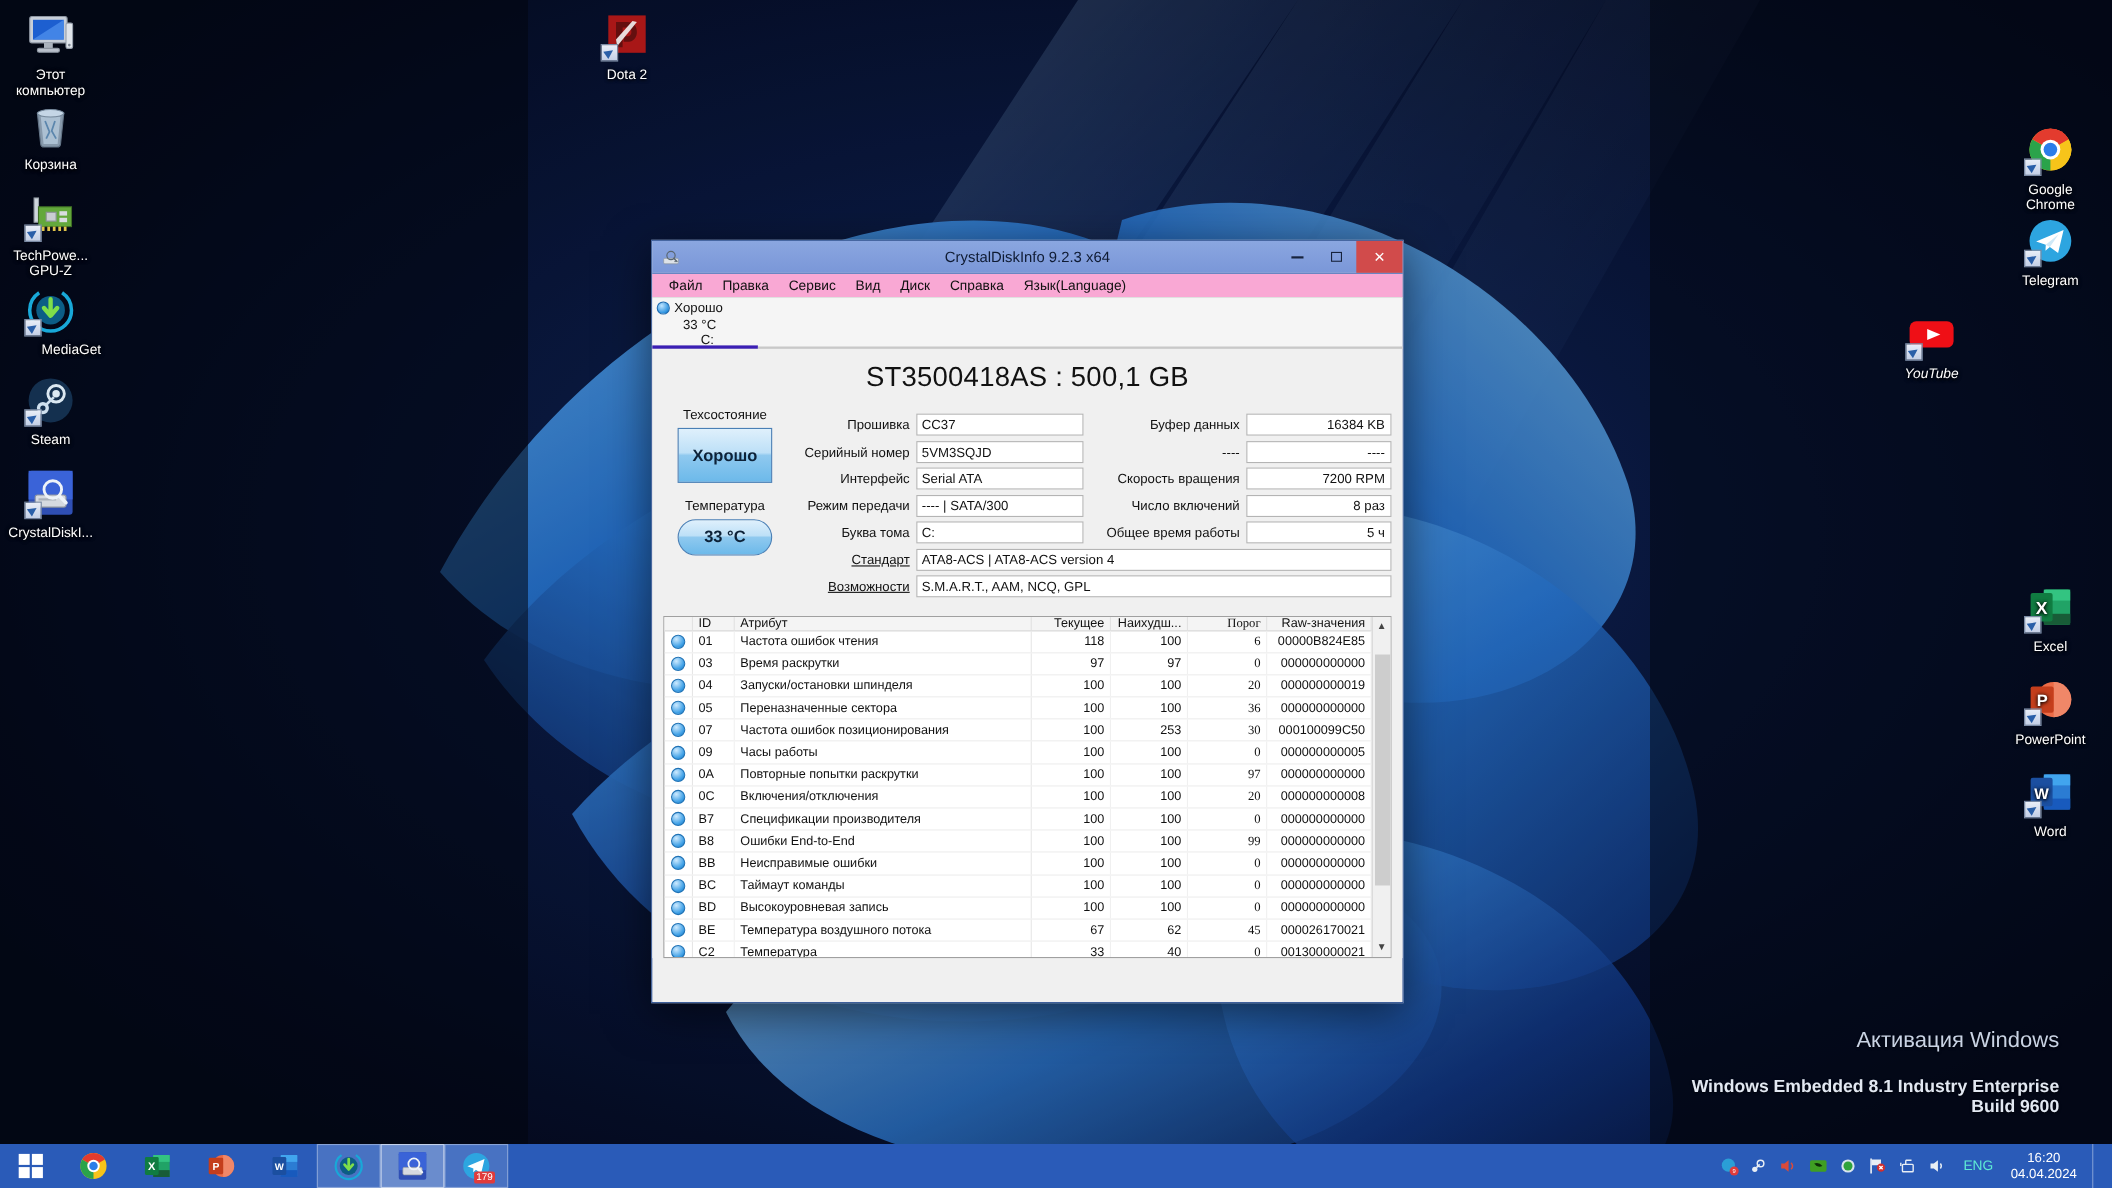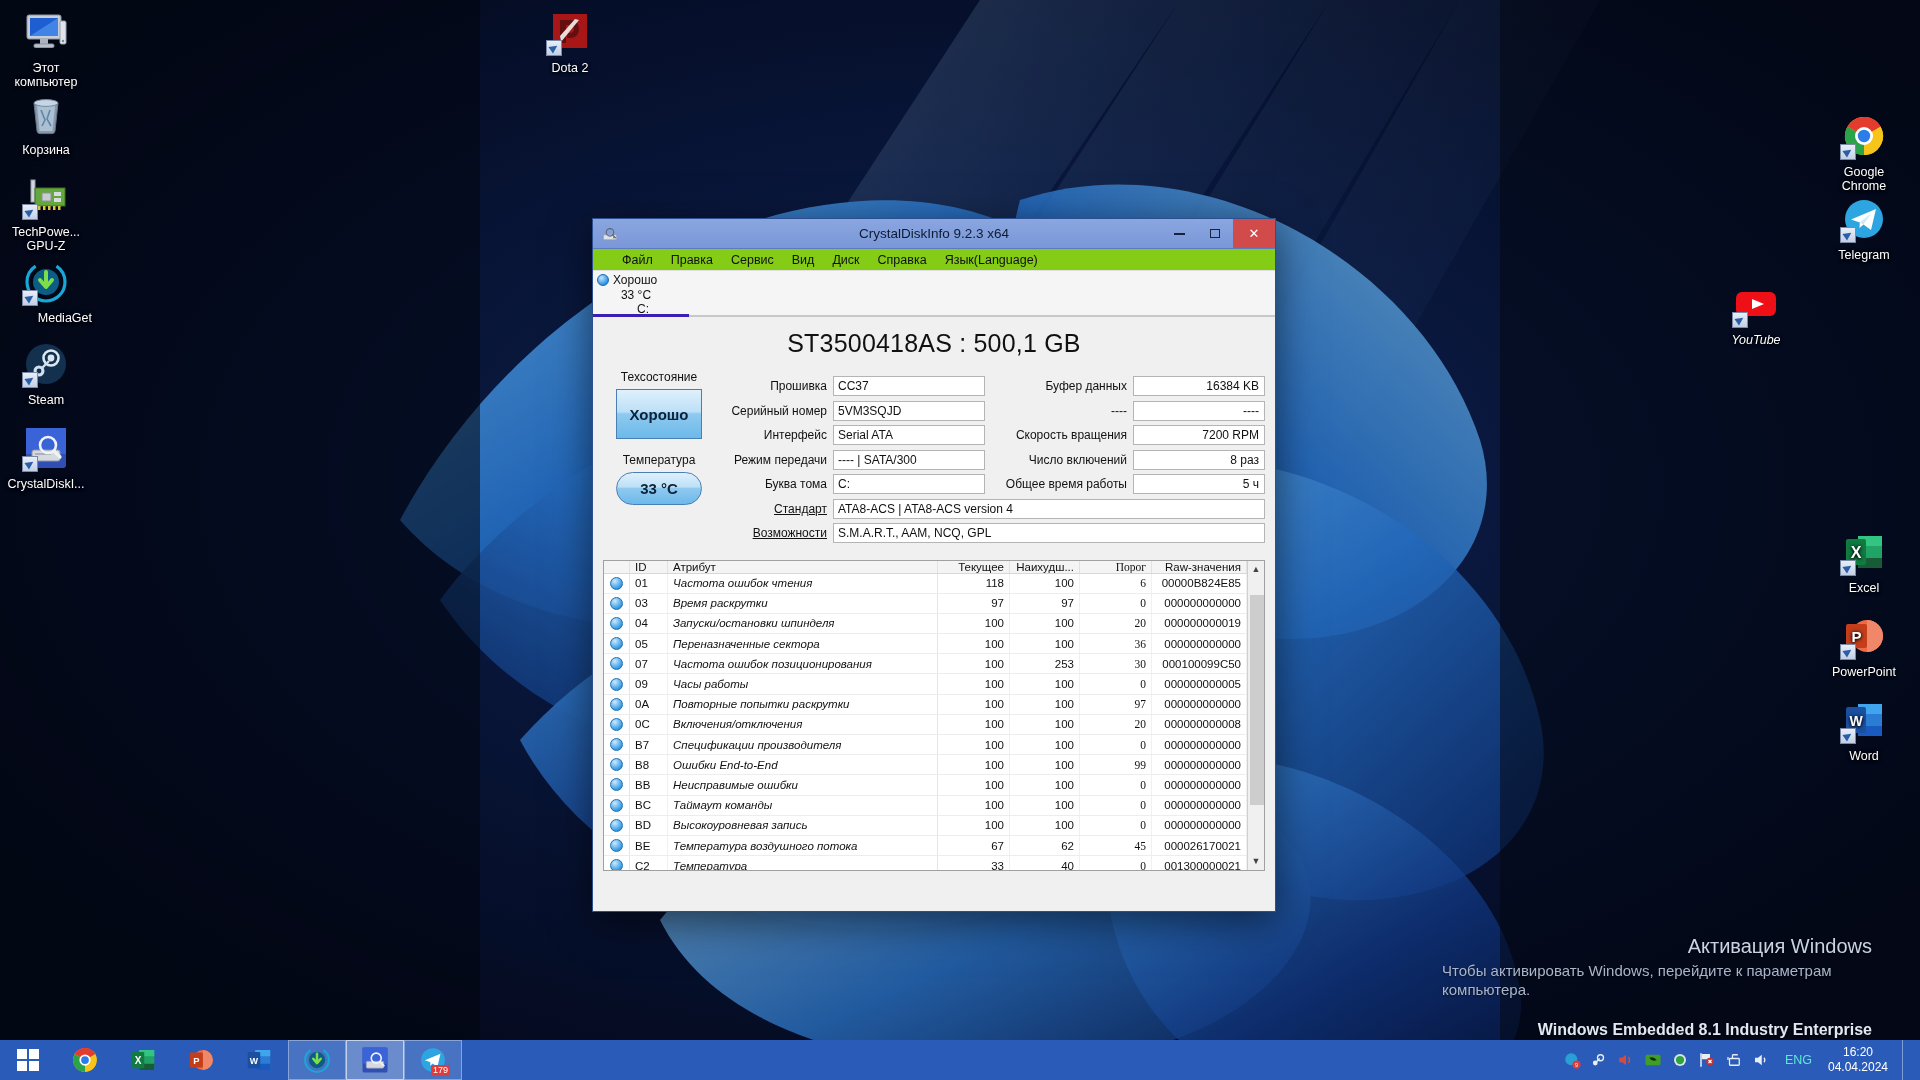--- a/index.html
+++ b/index.html
@@ -97,24 +97,24 @@
     width: 36px; height: 100%;
     display: flex; align-items: center; justify-content: center;
     color: #17233d; font-size: 13px;
   }
   .winbtn.close { background: #d14b4b; color: #fff; width: 42px; }
   .winbtn .bar { width: 11px; height: 2px; background: #17233d; }
   .winbtn .sq { width: 10px; height: 9px; border: 1.5px solid #17233d; }
 
   #cdi-menubar {
     height: 22px;
-    background: #84cc16;
+    background: #f9a8d4;
     border-bottom: 1px solid #e0e0e0;
     display: flex; align-items: center;
-    padding-left: 20px;
+    padding-left: 6px;
     font-size: 12.5px;
   }
   .menu-item { padding: 2px 9px; color: #111; }
 
   
   #disk-strip {
     height: 46px;
     background: #f5f5f5;
     border-bottom: 1px solid #d2d2d2;
     display: flex;
@@ -264,21 +264,21 @@
   .srow .sc {
     height: 100%;
     display: flex; align-items: center;
     padding: 0 5px;
     border-right: 1px solid #f0f0f0;
     overflow: hidden;
     white-space: nowrap;
     color: #111;
   }
   .srow .sc.c-dot { border-right: 1px solid #e6e6e6; }
-  .srow .sc.c-attr { border-right: 1px solid #e6e6e6; font-style: italic; }
+  .srow .sc.c-attr { border-right: 1px solid #e6e6e6; }
   .row-dot {
     width: 13px; height: 13px; border-radius: 50%;
     background: radial-gradient(circle at 35% 28%, #cdeaff, #3fa0e6 65%, #1d73b8);
     border: 1px solid #1f72b5;
   }
 
   #smart-scroll {
     width: 17px;
     background: #f0f0f0;
     border-left: 1px solid #d0d0d0;
@@ -597,21 +597,20 @@
         <rect x="6" y="11" width="20" height="26" rx="2" fill="#1b4fa0"></rect>
         <text x="16" y="30" font-size="14" font-weight="bold" fill="#fff" text-anchor="middle" font-family="Liberation Sans, sans-serif">W</text>
       </svg>
       <span class="shortcut-badge"></span>
     </div>
     <span class="icon-label">Word</span>
   </div>
 
   <div id="watermark">
     <div class="wm-title">Активация Windows</div>
-    <div class="wm-body">Чтобы активировать Windows, перейдите к параметрам компьютера.</div>
     <div class="wm-edition">Windows Embedded 8.1 Industry Enterprise</div>
     <div class="wm-build">Build 9600</div>
   </div>
 
   <div id="cdi-window">
 
     <div id="cdi-titlebar">
       <svg id="cdi-appicon" viewBox="0 0 48 48">
         <rect x="8" y="26" width="32" height="12" rx="2.5" fill="#dde2e8" stroke="#8b939c" stroke-width="1.5"></rect>
         <circle cx="24" cy="20" r="9" fill="none" stroke="#5a6670" stroke-width="2.6"></circle>

